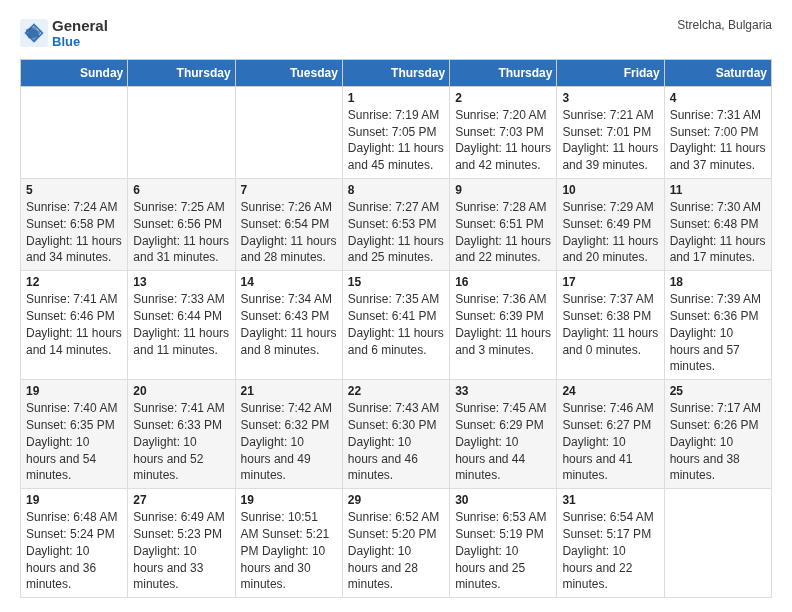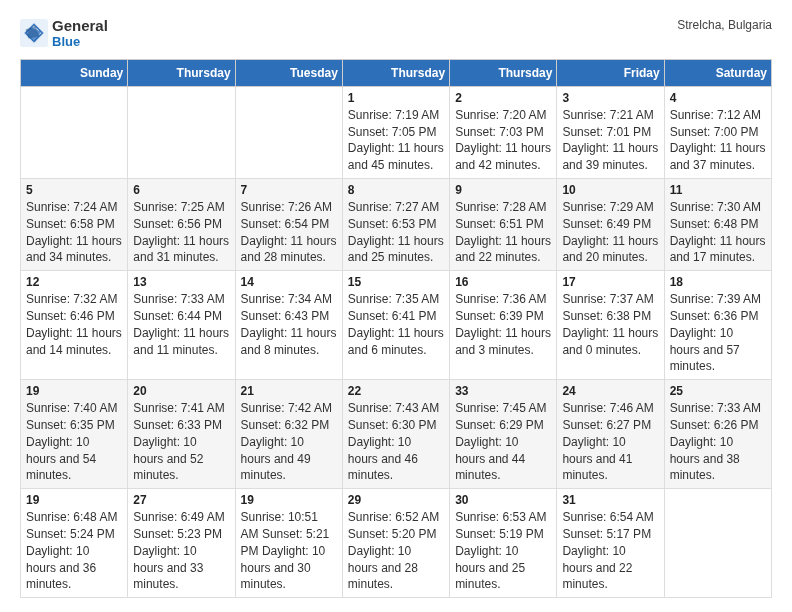--- a/index.html
+++ b/index.html
@@ -149,21 +149,21 @@
 Daylight: 11 hours and 42 minutes.</div>
           </td>
           <td>
             <span class="day-num">3</span>
             <div class="day-info">Sunrise: 7:21 AM
 Sunset: 7:01 PM
 Daylight: 11 hours and 39 minutes.</div>
           </td>
           <td>
             <span class="day-num">4</span>
-            <div class="day-info">Sunrise: 7:12 AM
+            <div class="day-info">Sunrise: 7:31 AM
 Sunset: 7:00 PM
 Daylight: 11 hours and 37 minutes.</div>
           </td>
         </tr>
         <tr>
           <td>
             <span class="day-num">5</span>
             <div class="day-info">Sunrise: 7:24 AM
 Sunset: 6:58 PM
 Daylight: 11 hours and 34 minutes.</div>
@@ -201,21 +201,21 @@
           <td>
             <span class="day-num">11</span>
             <div class="day-info">Sunrise: 7:30 AM
 Sunset: 6:48 PM
 Daylight: 11 hours and 17 minutes.</div>
           </td>
         </tr>
         <tr>
           <td>
             <span class="day-num">12</span>
-            <div class="day-info">Sunrise: 7:32 AM
+            <div class="day-info">Sunrise: 7:41 AM
 Sunset: 6:46 PM
 Daylight: 11 hours and 14 minutes.</div>
           </td>
           <td>
             <span class="day-num">13</span>
             <div class="day-info">Sunrise: 7:33 AM
 Sunset: 6:44 PM
 Daylight: 11 hours and 11 minutes.</div>
           </td>
           <td>
@@ -281,21 +281,21 @@
 Daylight: 10 hours and 44 minutes.</div>
           </td>
           <td>
             <span class="day-num">24</span>
             <div class="day-info">Sunrise: 7:46 AM
 Sunset: 6:27 PM
 Daylight: 10 hours and 41 minutes.</div>
           </td>
           <td>
             <span class="day-num">25</span>
-            <div class="day-info">Sunrise: 7:33 AM
+            <div class="day-info">Sunrise: 7:17 AM
 Sunset: 6:26 PM
 Daylight: 10 hours and 38 minutes.</div>
           </td>
         </tr>
         <tr>
           <td>
             <span class="day-num">19</span>
             <div class="day-info">Sunrise: 6:48 AM
 Sunset: 5:24 PM
 Daylight: 10 hours and 36 minutes.</div>

